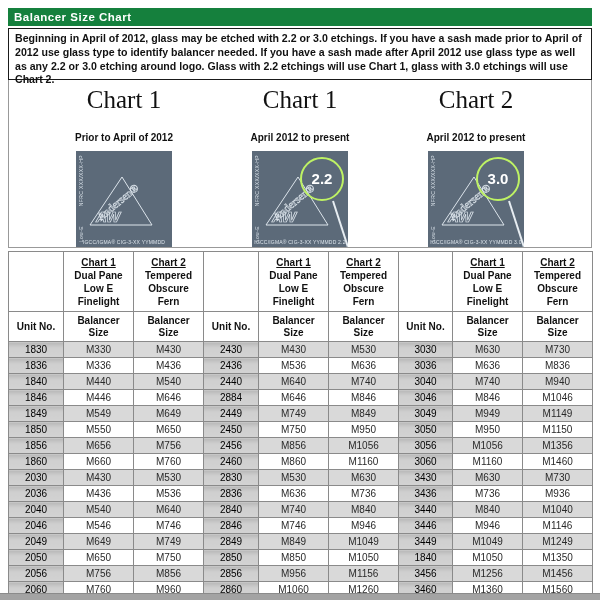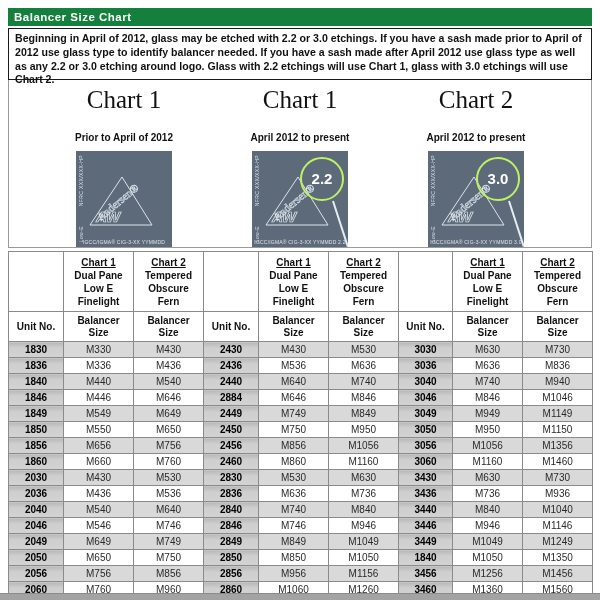--- a/index.html
+++ b/index.html
@@ -34,21 +34,21 @@
              transform:rotate(-18deg); transform-origin:top center; }
 
   table.balancer { border-collapse:collapse; width:584px; margin-top:3px; table-layout:fixed; }
   table.balancer th, table.balancer td { border:1px solid #8a8a8a; text-align:center; }
   th.group-head { height:60px; font-size:10px; font-weight:bold; vertical-align:middle;
                   line-height:1.3; background:#fff; color:#111; }
   th.group-head .chart-ttl { text-decoration:underline; }
   th.sub-head { height:30px; font-size:10px; font-weight:bold; background:#fff; color:#111;
                 vertical-align:middle; line-height:1.15; padding:0 6px; }
   td.unit { background:linear-gradient(180deg,#b7b7b7 0%,#cfcfcf 35%,#d2d2d2 100%);
-            font-weight:bold; text-align:left; font-size:10px; color:#000; height:15px; }
+            font-weight:normal; text-align:left; font-size:10px; color:#000; height:15px; }
   td.val  { font-size:10px; color:#2a2a2a; height:16px; }
   tr.odd  td.val { background:#d9d9d9; }
   tr.even td.val { background:#ffffff;margin-top:20px; }
 
   .bottom-bar { position:absolute; left:0; bottom:0; width:600px; height:7px; background:#a3a3a3;
                 border-top:1px solid #8b8b8b; }
 </style>
 </head>
 <body>
 

